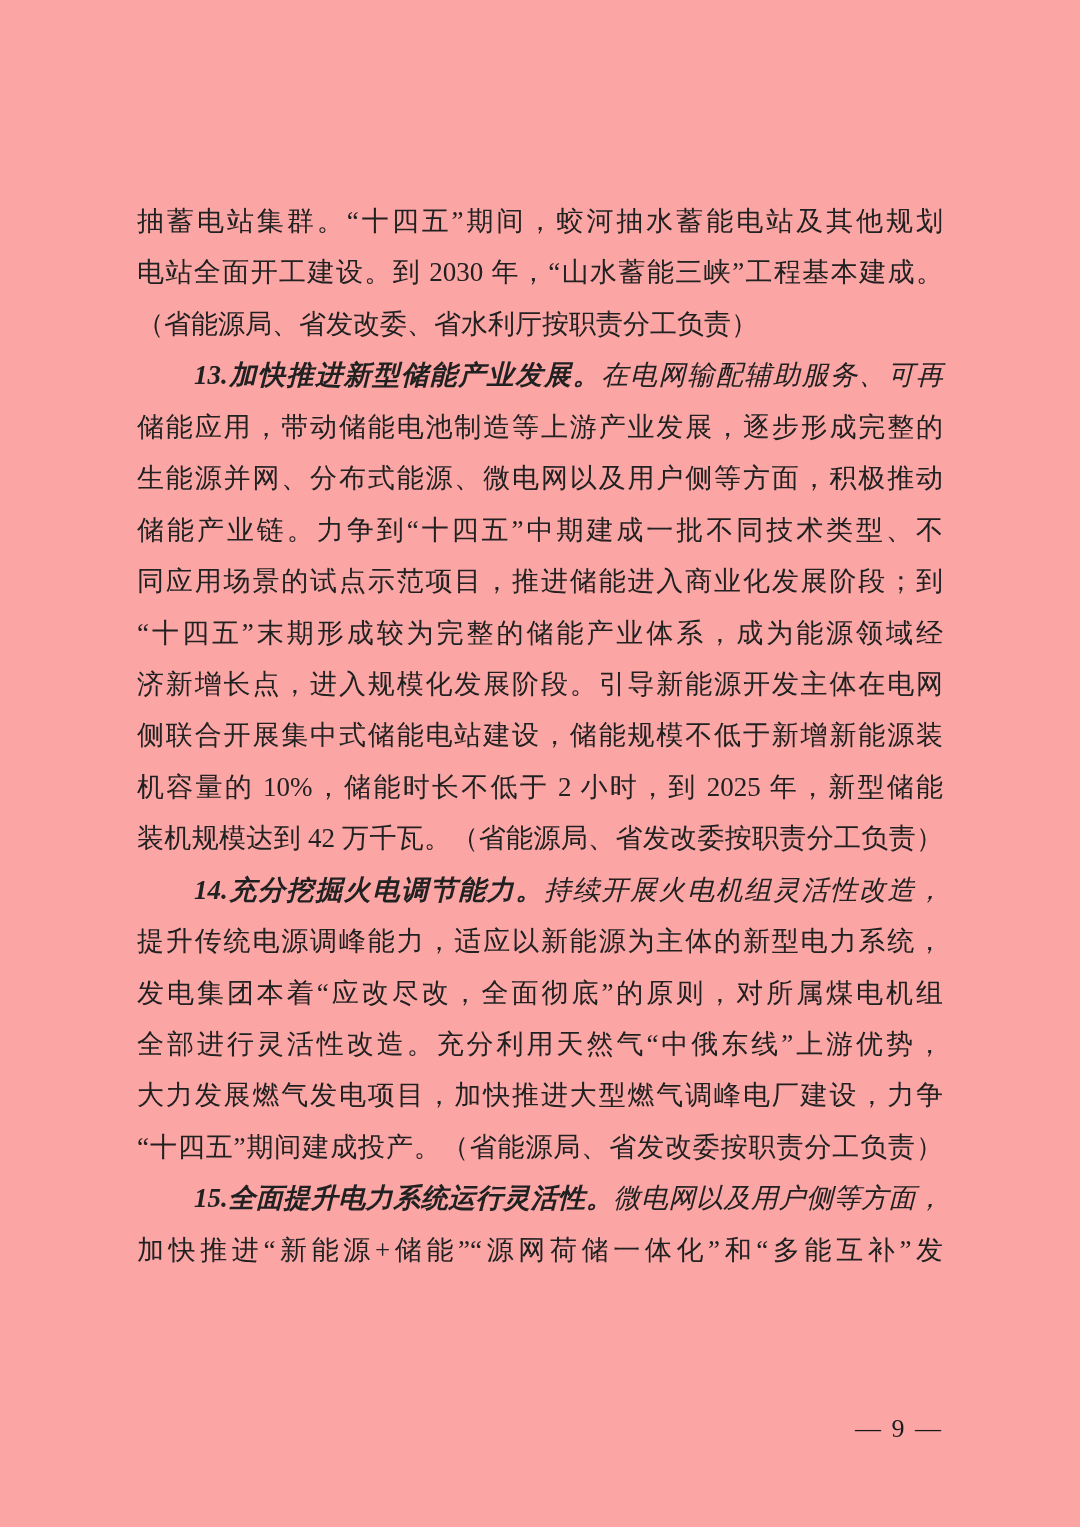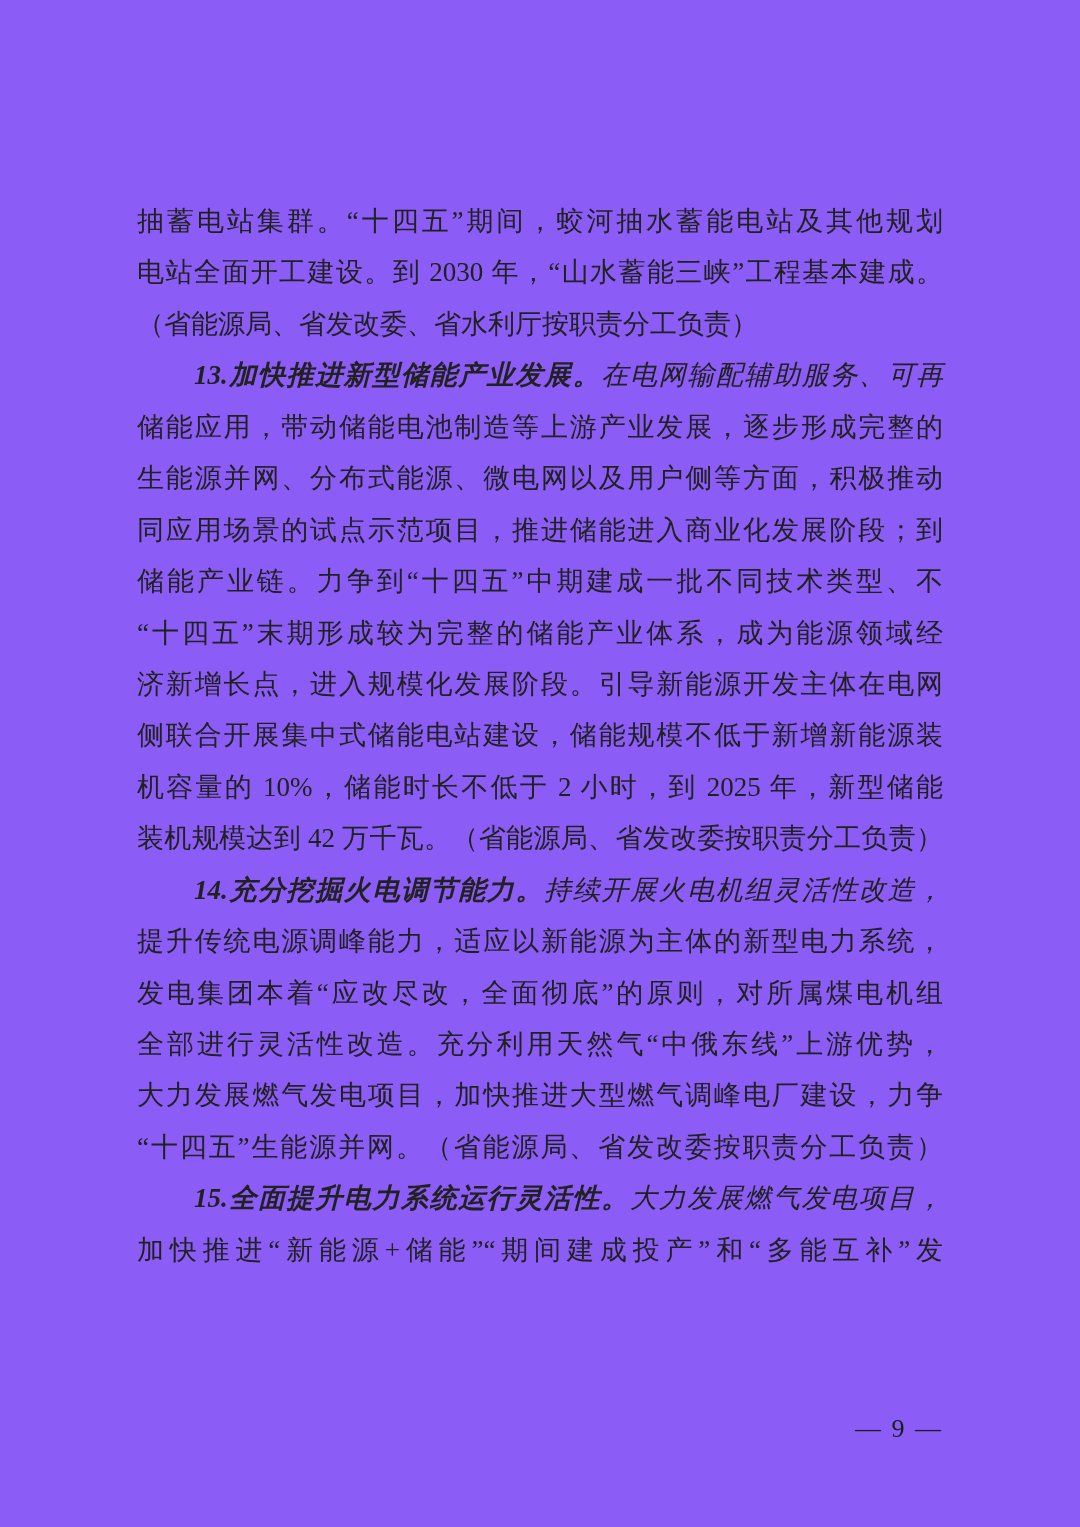--- a/index.html
+++ b/index.html
@@ -4,21 +4,21 @@
 <style>
   html, body {
     margin: 0;
     padding: 0;
     background: #ffffff;
   }
   .page {
     position: relative;
     width: 1080px;
     height: 1527px;
-    background: #8b5cf6;
+    background: #fca5a5;
     overflow: hidden;
     font-family: "Liberation Serif", "DejaVu Serif", serif;
     color: #212121;
   }
   .text-block {
     position: absolute;
     left: 137px;
     top: 196px;
     width: 806px;
   }
@@ -57,30 +57,30 @@
 <body>
 
 <div class="page">
   <div class="text-block">
     <div class="line"><span>抽蓄电站集群。“十四五”期间，蛟河抽水蓄能电站及其他规划</span></div>
     <div class="line"><span>电站全面开工建设。到 2030 年，“山水蓄能三峡”工程基本建成。</span></div>
     <div class="line short"><span>（省能源局、省发改委、省水利厅按职责分工负责）</span></div>
     <div class="line sect"><span class="head">13.加快推进新型储能产业发展。</span><span>在电网输配辅助服务、可再</span></div>
     <div class="line"><span>储能应用，带动储能电池制造等上游产业发展，逐步形成完整的</span></div>
     <div class="line"><span>生能源并网、分布式能源、微电网以及用户侧等方面，积极推动</span></div>
+    <div class="line"><span>储能产业链。力争到“十四五”中期建成一批不同技术类型、不</span></div>
     <div class="line"><span>同应用场景的试点示范项目，推进储能进入商业化发展阶段；到</span></div>
-    <div class="line"><span>储能产业链。力争到“十四五”中期建成一批不同技术类型、不</span></div>
     <div class="line"><span>“十四五”末期形成较为完整的储能产业体系，成为能源领域经</span></div>
     <div class="line"><span>济新增长点，进入规模化发展阶段。引导新能源开发主体在电网</span></div>
     <div class="line"><span>侧联合开展集中式储能电站建设，储能规模不低于新增新能源装</span></div>
     <div class="line"><span>机容量的 10%，储能时长不低于 2 小时，到 2025 年，新型储能</span></div>
     <div class="line"><span>装机规模达到 42 万千瓦。（省能源局、省发改委按职责分工负责）</span></div>
     <div class="line sect"><span class="head">14.充分挖掘火电调节能力。</span><span>持续开展火电机组灵活性改造，</span></div>
     <div class="line"><span>提升传统电源调峰能力，适应以新能源为主体的新型电力系统，</span></div>
     <div class="line"><span>发电集团本着“应改尽改，全面彻底”的原则，对所属煤电机组</span></div>
     <div class="line"><span>全部进行灵活性改造。充分利用天然气“中俄东线”上游优势，</span></div>
     <div class="line"><span>大力发展燃气发电项目，加快推进大型燃气调峰电厂建设，力争</span></div>
-    <div class="line"><span>“十四五”生能源并网。（省能源局、省发改委按职责分工负责）</span></div>
-    <div class="line sect"><span class="head">15.全面提升电力系统运行灵活性。</span><span>大力发展燃气发电项目，</span></div>
-    <div class="line"><span>加快推进“新能源+储能”“期间建成投产”和“多能互补”发</span></div>
+    <div class="line"><span>“十四五”期间建成投产。（省能源局、省发改委按职责分工负责）</span></div>
+    <div class="line sect"><span class="head">15.全面提升电力系统运行灵活性。</span><span>微电网以及用户侧等方面，</span></div>
+    <div class="line"><span>加快推进“新能源+储能”“源网荷储一体化”和“多能互补”发</span></div>
   </div>
   <div class="page-num">— 9 —</div>
 </div>
 
 </body></html>

